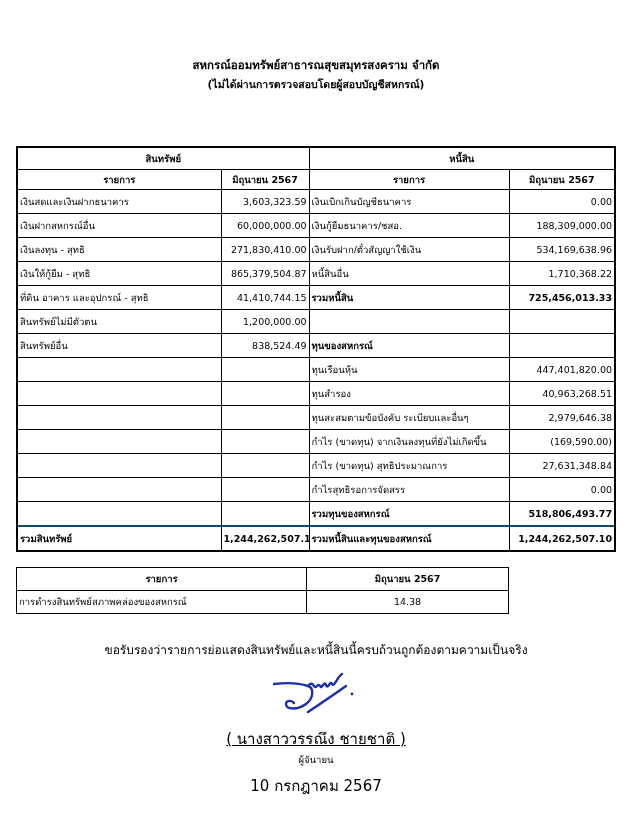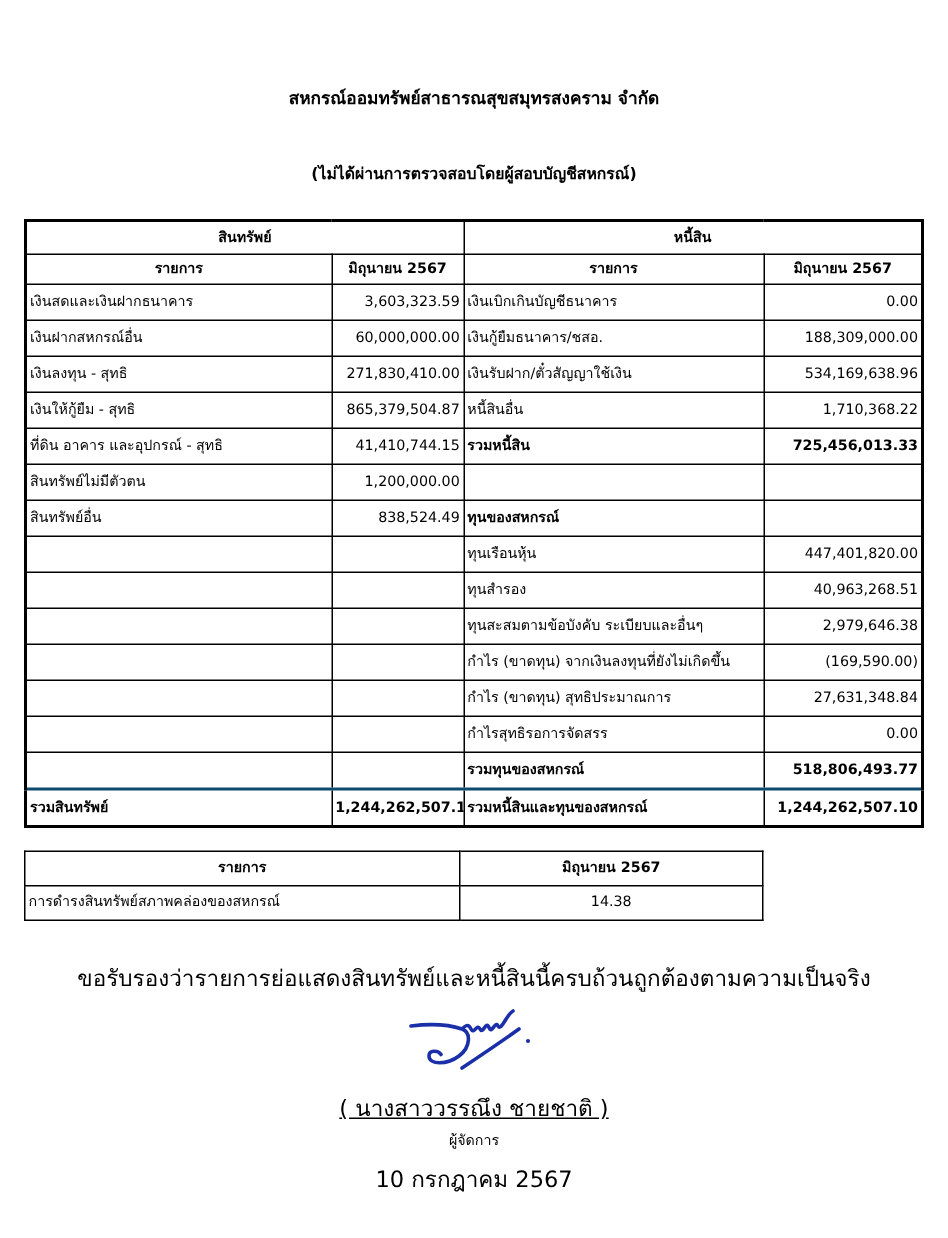--- a/index.html
+++ b/index.html
@@ -3,21 +3,21 @@
 <meta charset="utf-8">
 <style>
   html, body { margin: 0; padding: 0; background: #ffffff; }
   body {
     width: 632px; height: 825px; position: relative; overflow: hidden;
     font-family: "DejaVu Sans", "Liberation Sans", sans-serif;
     color: #000;
   }
   .title-block { position: absolute; left: 0; top: 56px; width: 632px; text-align: center; }
   .title-line { font-size: 11.5px; font-weight: bold; line-height: 19px; height: 19px; white-space: nowrap; }
-  .title-line.sub { font-size: 10.5px; margin-top: 32px; }
+  .title-line.sub { font-size: 10.5px; }
 
   .tbl { position: absolute; border-collapse: collapse; table-layout: fixed; }
   .tbl td, .tbl th {
     border: 1px solid #000; padding: 0 2px; font-size: 9.5px; white-space: nowrap; overflow: hidden;
     height: 23px; line-height: 23px; box-sizing: border-box;
   }
   .tbl th { font-weight: bold; text-align: center; }
   #main-table { left: 16px; top: 146px; width: 598px; padding-left: 20px; }
   #main-table tr.hdr1 td { height: 21px; line-height: 21px; font-weight: bold; text-align: center; border-top: 2px solid #000; }
   #main-table tr.hdr2 th { height: 19px; line-height: 19px; }
@@ -29,21 +29,21 @@
   .col-c { width: 200px; }
   .col-d { width: 106px; }
   .edge-l { border-left: 2px solid #000 !important; }
   .edge-r { border-right: 2px solid #000 !important; }
 
   #ratio-table { left: 16px; top: 567px; width: 492px; }
   #ratio-table th, #ratio-table td { height: 22px; line-height: 22px; }
   #ratio-table .c1 { width: 290px; }
   #ratio-table .c2 { width: 202px; text-align: center; }
 
-  .cert { position: absolute; left: 0; top: 640px; width: 632px; text-align: center; font-size: 15px; }
+  .cert { position: absolute; left: 0; top: 640px; width: 632px; text-align: center; font-size: 12px; }
   .signature { position: absolute; left: 268px; top: 672px; width: 96px; height: 48px; }
   .sig-name { position: absolute; left: 0; top: 727px; width: 632px; text-align: center; font-size: 15px; text-decoration: underline; }
   .sig-title { position: absolute; left: 0; top: 752px; width: 632px; text-align: center; font-size: 9.5px; }
   .sig-date { position: absolute; left: 0; top: 774px; width: 632px; text-align: center; font-size: 15px; }
 </style>
 </head>
 <body>
 
 <div class="title-block">
   <div class="title-line">สหกรณ์ออมทรัพย์สาธารณสุขสมุทรสงคราม จำกัด</div>
@@ -181,14 +181,14 @@
 <div class="cert">ขอรับรองว่ารายการย่อแสดงสินทรัพย์และหนี้สินนี้ครบถ้วนถูกต้องตามความเป็นจริง</div>
 
 <svg class="signature" viewBox="0 0 96 48">
   <path id="sig-path" fill="none" stroke-width="2.4" stroke-linecap="round" stroke-linejoin="round" d="M6 12 C22 10 34 12 40 14 C46 16 46 26 38 32 C30 38 18 38 18 32 C18 28 24 28 26 31
        M40 14 C42 12 44 10 46 14 C48 18 50 10 52 14 C54 18 56 8 58 13 C60 18 62 8 64 12 C66 16 70 4 74 2
        M40 40 C52 32 64 24 78 14" stroke="#1a2fa8"></path>
   <circle id="sig-dot" cx="84" cy="22" r="1.4" fill="#1a2fa8"></circle>
 </svg>
 
 <div class="sig-name">( นางสาววรรณึง  ชายชาติ )</div>
-<div class="sig-title">ผู้จัดการ</div>
+<div class="sig-title">ผู้จันายน</div>
 <div class="sig-date">10 กรกฎาคม 2567</div>
 
 </body></html>

